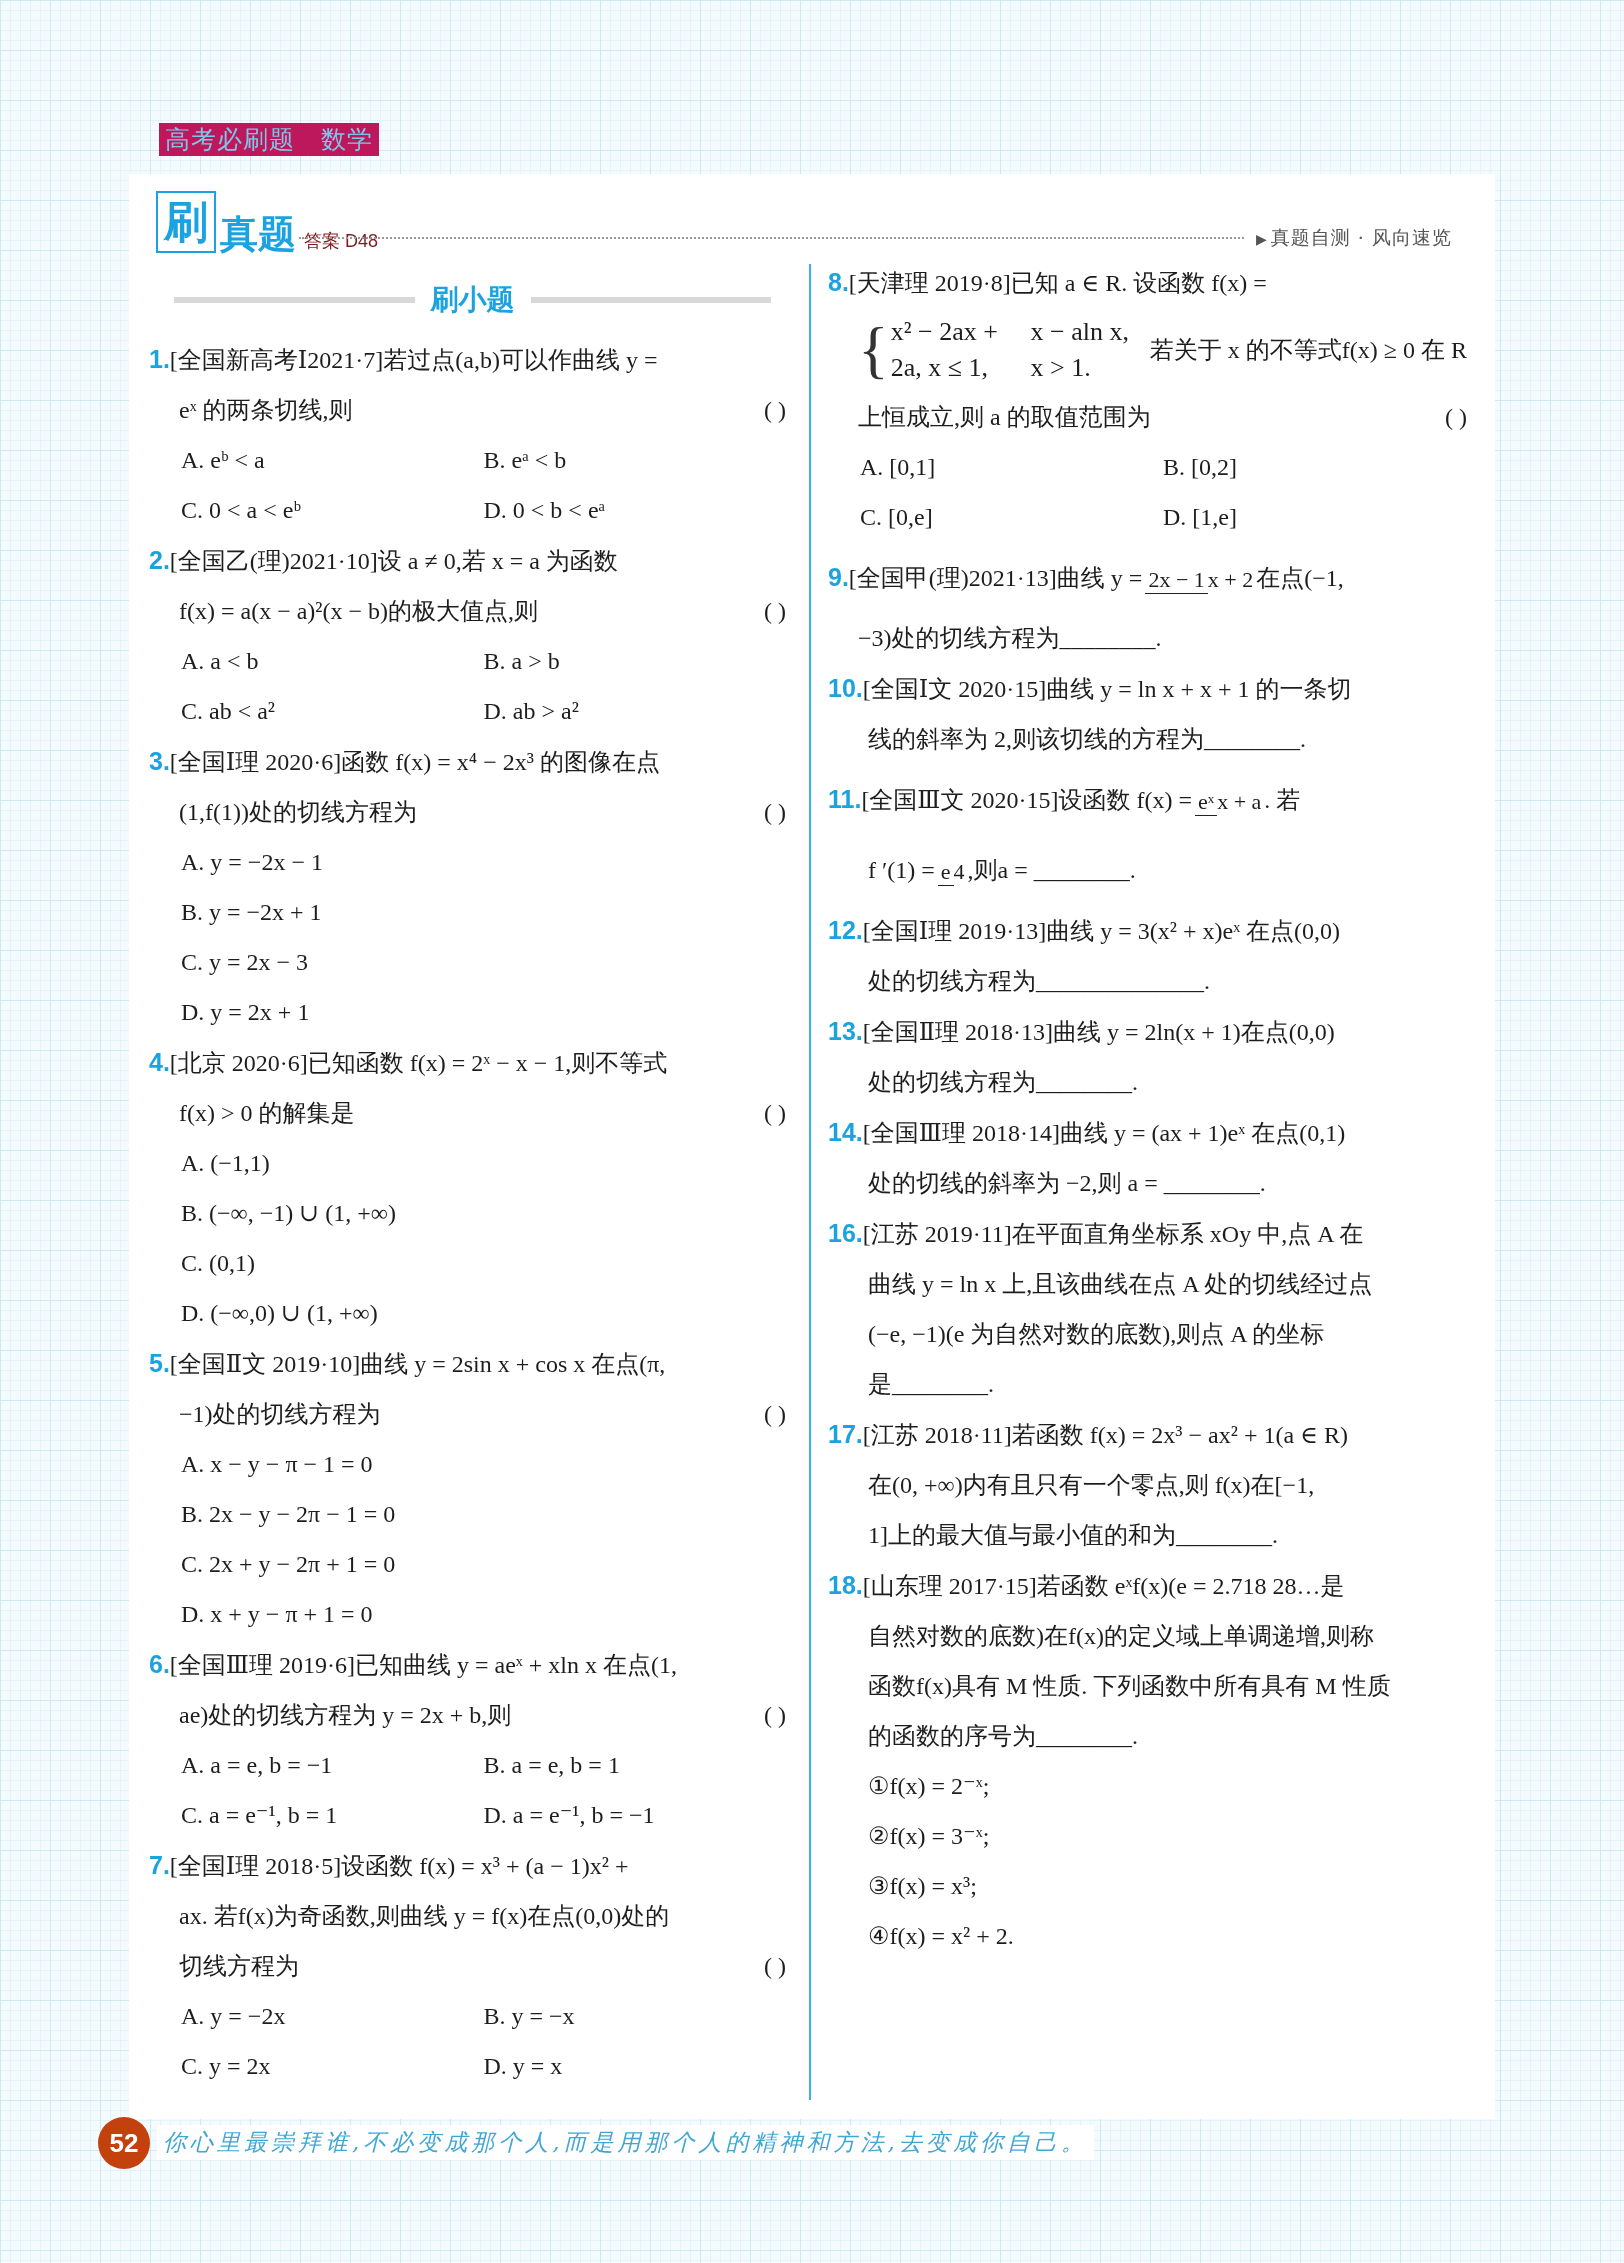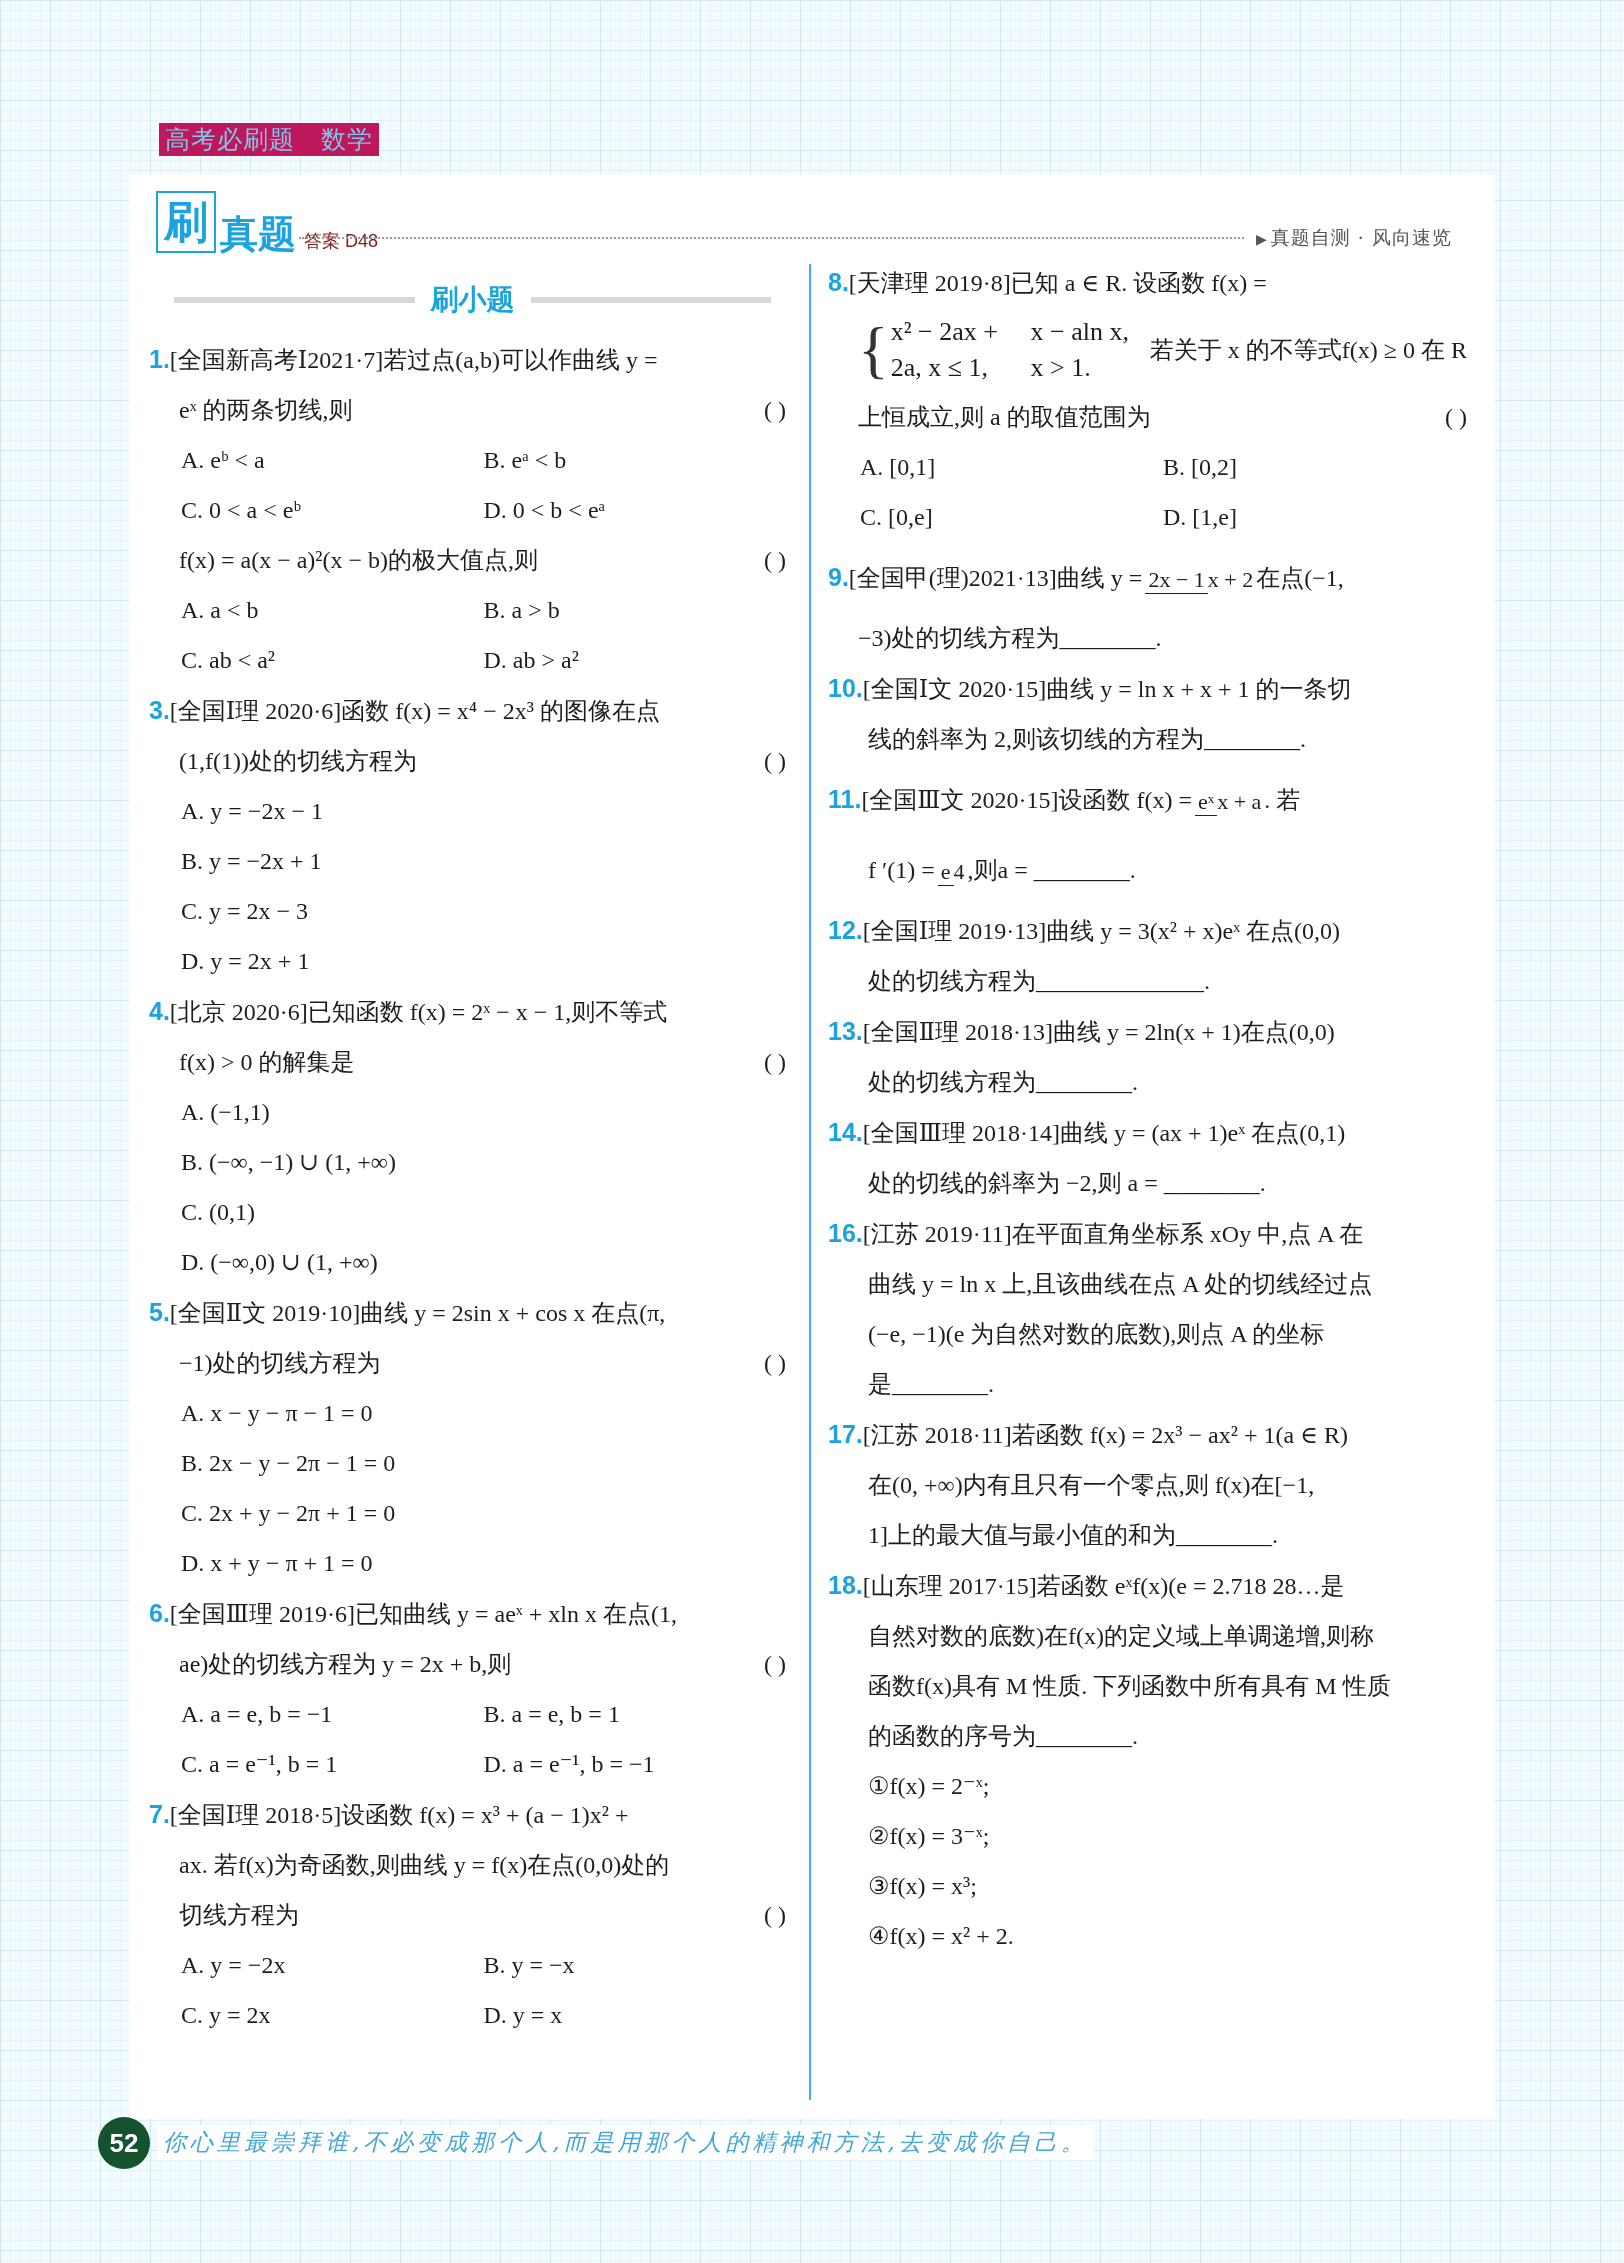--- a/index.html
+++ b/index.html
@@ -67,21 +67,21 @@
   .opt-single { padding-left:32px; white-space:nowrap; }
   .piece { display:flex; align-items:center; padding-left:30px; line-height:36px; margin:6px 0; }
   .brace { font-size:64px; line-height:1; margin-right:2px; font-weight:200; color:#333; }
   .piece-lines { display:flex; flex-direction:row; font-size:26px; }
   .piece-tail { margin-left:10px; white-space:nowrap; }
   .frac { display:inline-flex; flex-direction:row; align-items:center; vertical-align:middle; line-height:26px; margin:0 3px; font-size:22px; }
   .frac .num { border-bottom:1.5px solid #222; padding:0 3px; }
   .tall { line-height:70px; }
   .footer-circle {
     position:absolute; left:98px; top:2117px; width:52px; height:52px; border-radius:50%;
-    background:#14532d; color:#fff; font-family:"Liberation Sans","DejaVu Sans",sans-serif; font-weight:bold;
+    background:#c2410c; color:#fff; font-family:"Liberation Sans","DejaVu Sans",sans-serif; font-weight:bold;
     font-size:26px; display:flex; align-items:center; justify-content:center;
   }
   .footer-quote {
     position:absolute; left:157px; top:2125px; font-size:23px; color:#3fa7d6; font-style:italic;
     letter-spacing:4px; background:#ffffff; padding:2px 6px; font-family:"DejaVu Serif",serif;
   }
 </style>
 </head>
 <body>
 
@@ -118,20 +118,21 @@
         <span class="opt">A. eᵇ &lt; a</span>
         <span class="opt">B. eᵃ &lt; b</span>
       </div>
     <div class="opts">
         <span class="opt">C. 0 &lt; a &lt; eᵇ</span>
         <span class="opt">D. 0 &lt; b &lt; eᵃ</span>
       </div>
   </div>
 
   <div class="q">
+    <div class="q-line"><span class="q-num">2.</span><span>[全国乙(理)2021·10]</span><span>设 a ≠ 0,若 x = a 为函数</span></div>
     <div class="q-line indent"><span>f(x) = a(x − a)²(x − b)的极大值点,则</span><span class="paren">(    )</span></div>
     <div class="opts">
         <span class="opt">A. a &lt; b</span>
         <span class="opt">B. a &gt; b</span>
       </div>
     <div class="opts">
         <span class="opt">C. ab &lt; a²</span>
         <span class="opt">D. ab &gt; a²</span>
       </div>
   </div>

